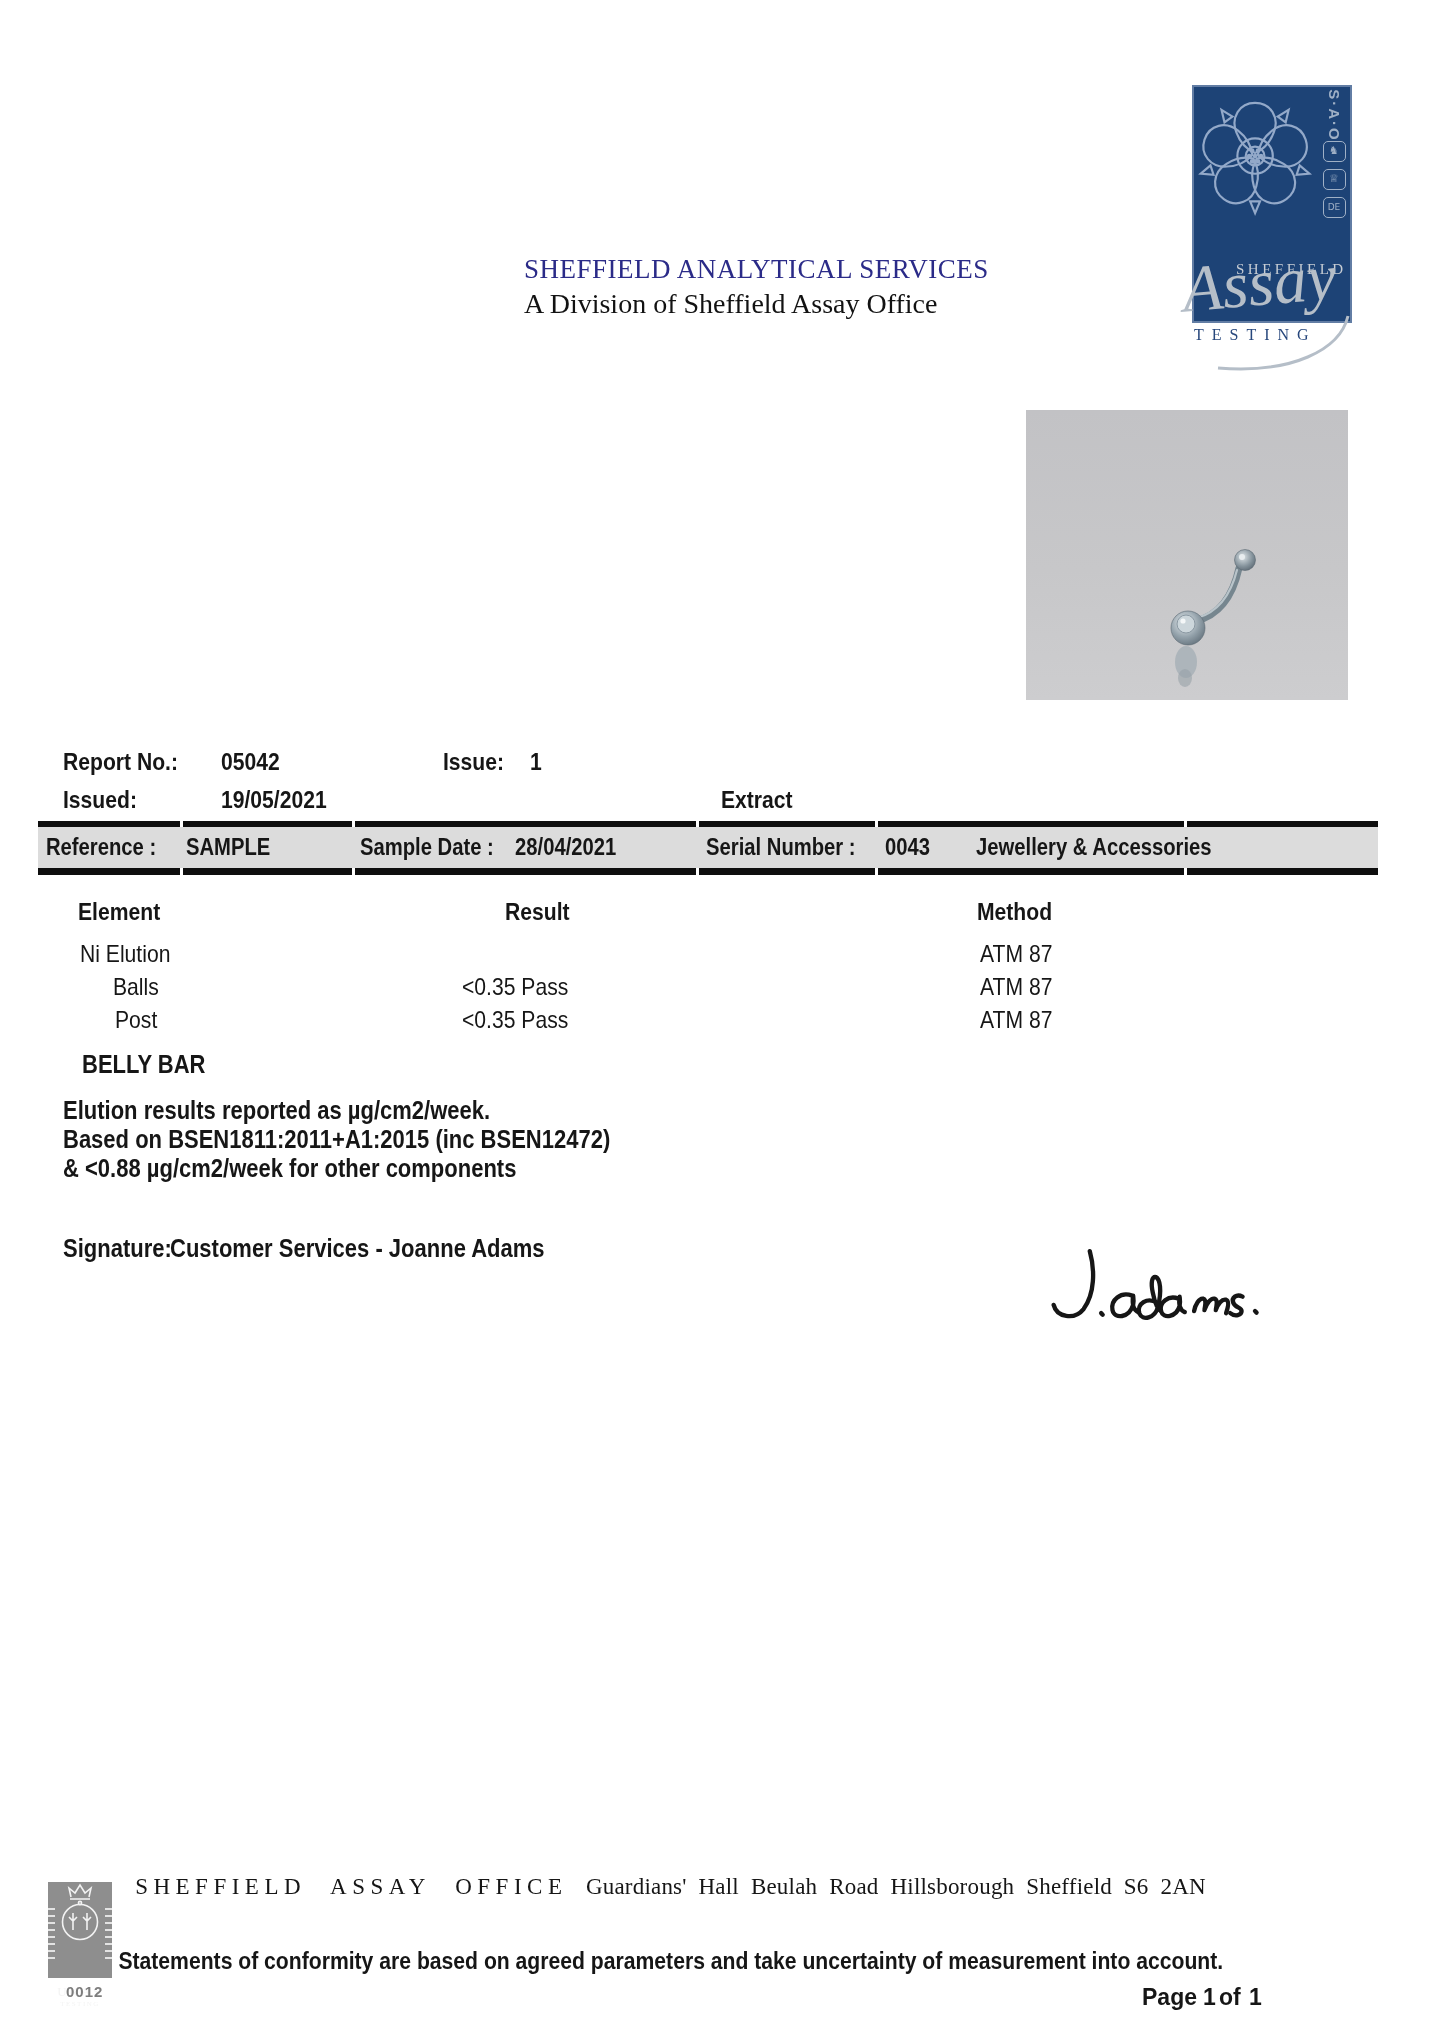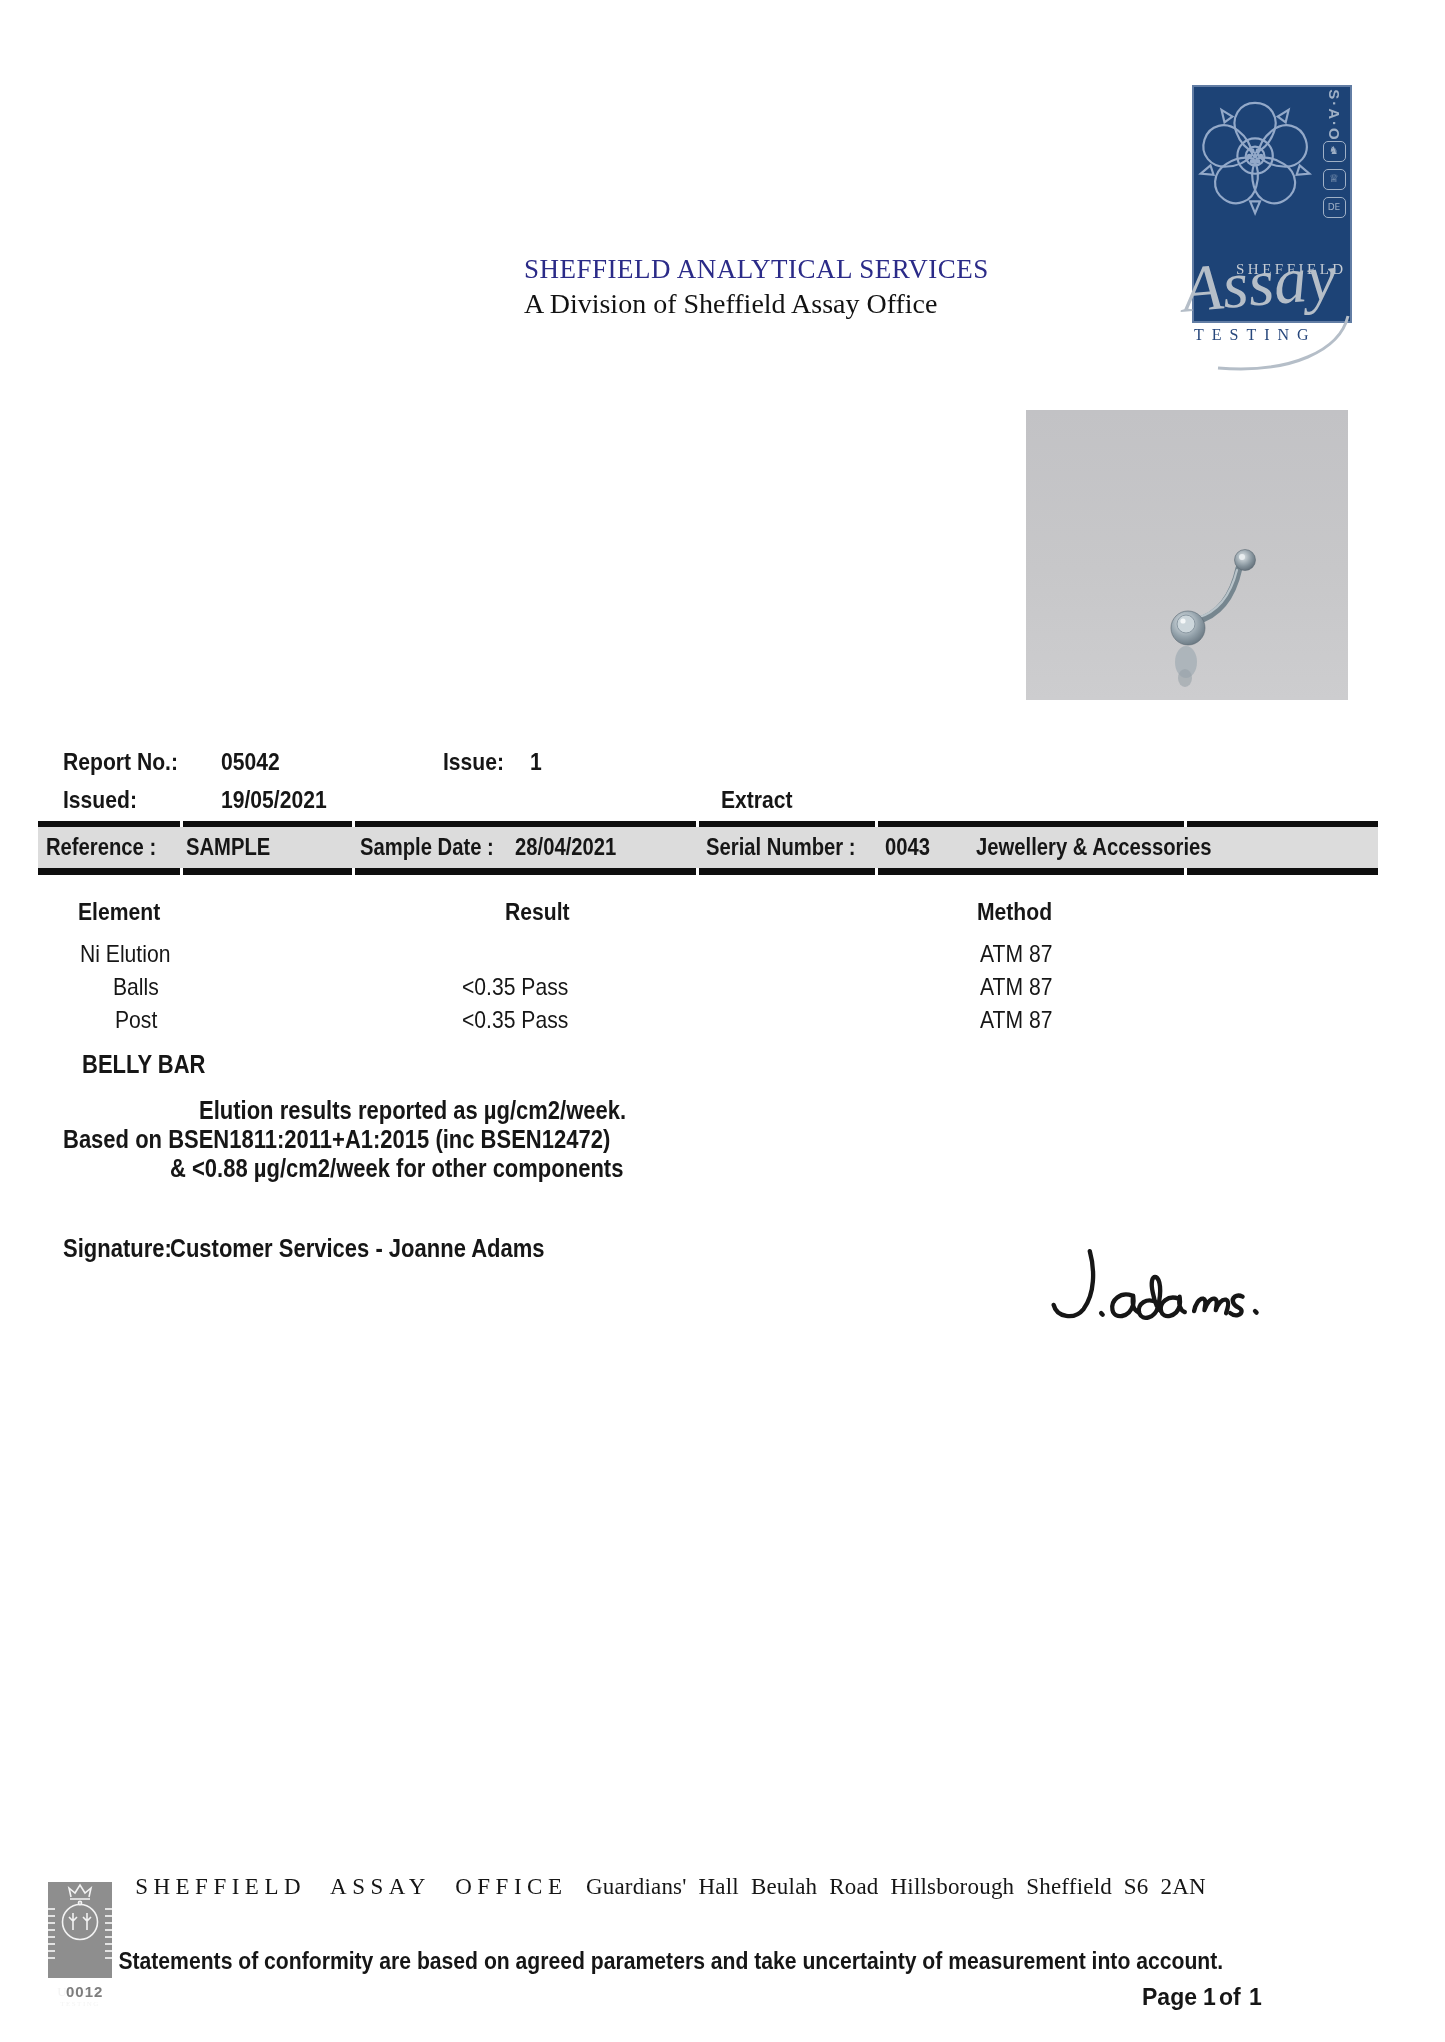--- a/index.html
+++ b/index.html
@@ -199,21 +199,21 @@
     <span class="cond abs" style="left:462px;top:973px;">&lt;0.35 Pass</span>
     <span class="cond abs" style="left:980px;top:973px;">ATM 87</span>
 
     <span class="cond abs" style="left:115px;top:1006px;">Post</span>
     <span class="cond abs" style="left:462px;top:1006px;">&lt;0.35 Pass</span>
     <span class="cond abs" style="left:980px;top:1006px;">ATM 87</span>
   </div>
 
   <span class="cond b abs" style="left:82px;top:1050px;font-size:25px;">BELLY BAR</span>
 
-  <div class="abs" style="left:63px;top:1096px;text-align:right;">
+  <div class="abs" style="left:63px;top:1096px;">
     <div class="note-line"><span class="cond">Elution results reported as µg/cm2/week.</span></div>
     <div class="note-line"><span class="cond">Based on BSEN1811:2011+A1:2015 (inc BSEN12472)</span></div>
     <div class="note-line"><span class="cond">&amp; &lt;0.88 µg/cm2/week for other components</span></div>
   </div>
 
   <div class="abs" style="left:63px;top:1234px;font-size:25px;font-weight:bold;">
     <span class="cond abs" style="left:0;">Signature:</span>
     <span class="cond abs" style="left:107px;">Customer Services - Joanne Adams</span>
   </div>
 

